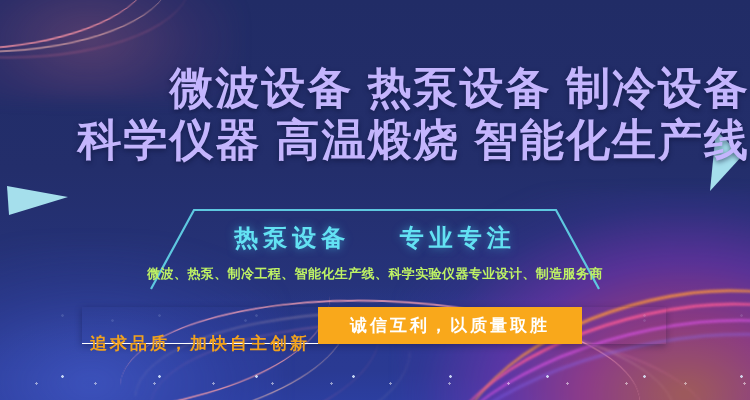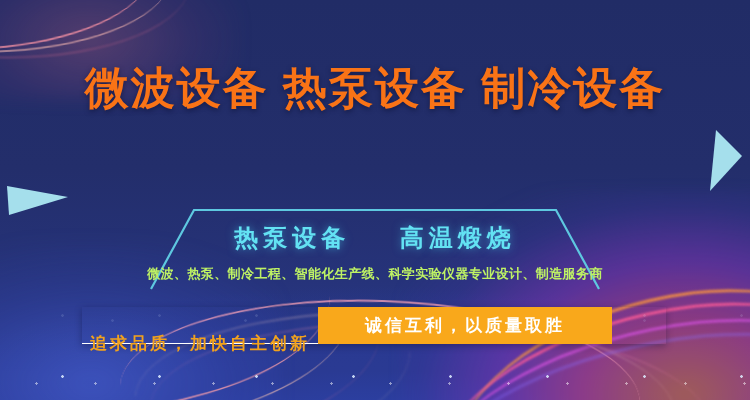--- a/index.html
+++ b/index.html
@@ -119,22 +119,22 @@
   }
 
   
   .arrow { position:absolute; }
   .arrow-left  { left:6px;  top:178px; }
   .arrow-right { right:6px; top:128px; }
 
   
   .headline {
     position:absolute; left:0; right:0; top:62px;
-    text-align:center;
-    color:#f97316;
+    text-align:right;
+    color:#c4b5fd;
     font-weight:bold;
     letter-spacing:2px;
     line-height:52px;
     font-size:44px;
     text-shadow:0 2px 5px rgba(10,14,50,.55);
   }
   .headline .line { white-space:nowrap; }
 
   
   .bracket { position:absolute; left:150px; top:208px; }
@@ -166,21 +166,21 @@
     width:584px; height:37px;
     display:flex;
     box-shadow:0 2px 7px rgba(10,12,40,.35);
   }
   .bar {
     display:flex; align-items:center; justify-content:center;
     font-size:17px; font-weight:bold; letter-spacing:3px;
     white-space:nowrap;
   }
   .bar-left  { width:236px; background:#ffffff; color:#f2a21c;margin-top:36px; }
-  .bar-right { width:294px; background:#f9a81b; color:#ffffff; }
+  .bar-right { width:264px; background:#f9a81b; color:#ffffff; }
 </style>
 </head>
 <body>
 
 <div id="banner">
 
   <div class="bg-base"></div>
   <div class="glow-tl"></div>
   <div class="glow-bl"></div>
   <div class="glow-br"></div>
@@ -212,32 +212,33 @@
   </div>
 
   <div class="arrow arrow-right">
     <svg width="36" height="66" viewBox="0 0 36 66">
       <polygon points="8,2 34,28 2,63" fill="#a5dfec"></polygon>
     </svg>
   </div>
 
   <div class="headline">
     <div class="line">微波设备 热泵设备 制冷设备</div>
+    <div class="line">科学仪器 高温煅烧 智能化生产线</div>
   </div>
 
   <div class="bracket">
     <svg width="450" height="82" viewBox="0 0 450 82">
       <polyline points="1,81 44,2 406,2 449,81" fill="none" stroke="#5ec8e0" stroke-width="2.2" stroke-linejoin="miter"></polyline>
     </svg>
   </div>
 
   <div class="sub-cn">
     <span>热泵设备</span>
     <span class="gap2"></span>
-    <span>高温煅烧</span>
+    <span>专业专注</span>
   </div>
 
   <div class="sub-desc">微波、热泵、制冷工程、智能化生产线、科学实验仪器专业设计、制造服务商</div>
 
   <div class="bars">
     <div class="bar bar-left">追求品质，加快自主创新</div>
     <div class="bar bar-right">诚信互利，以质量取胜</div>
   </div>
 
 </div>

